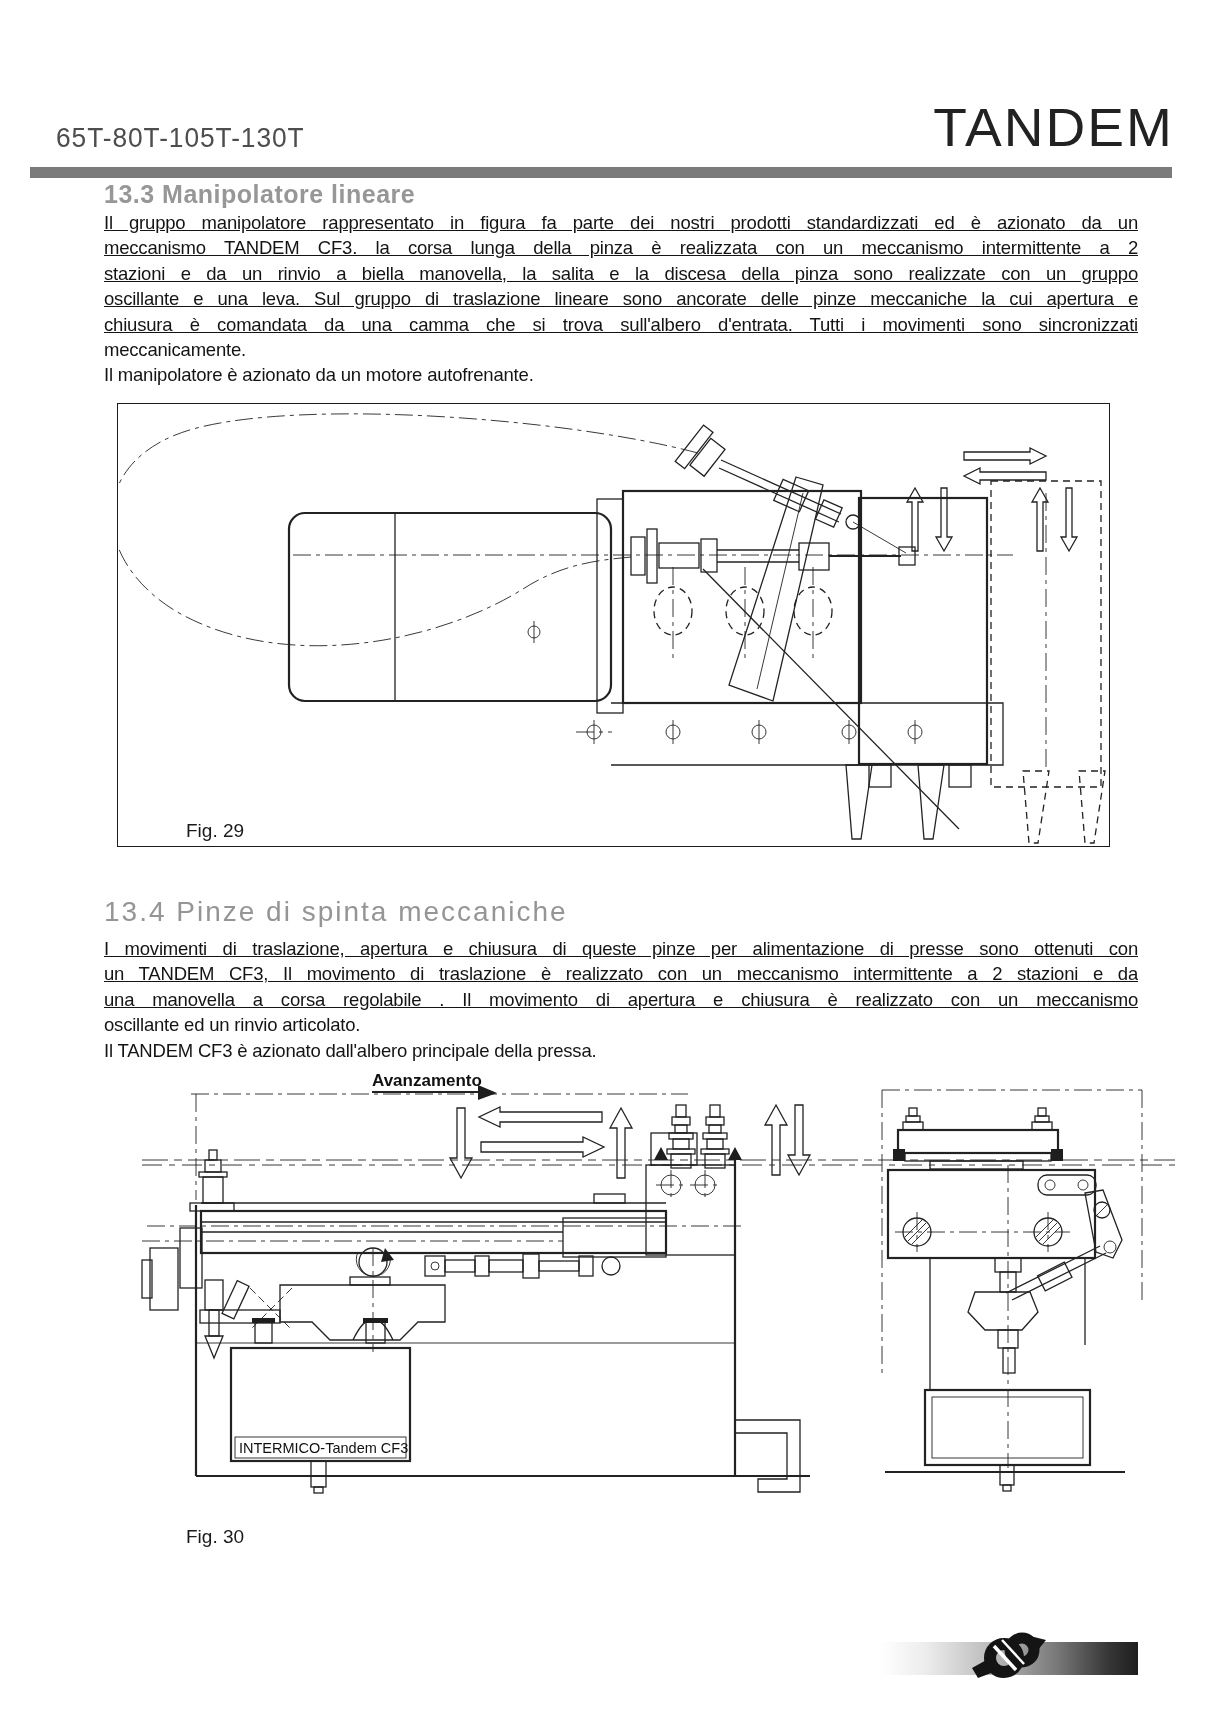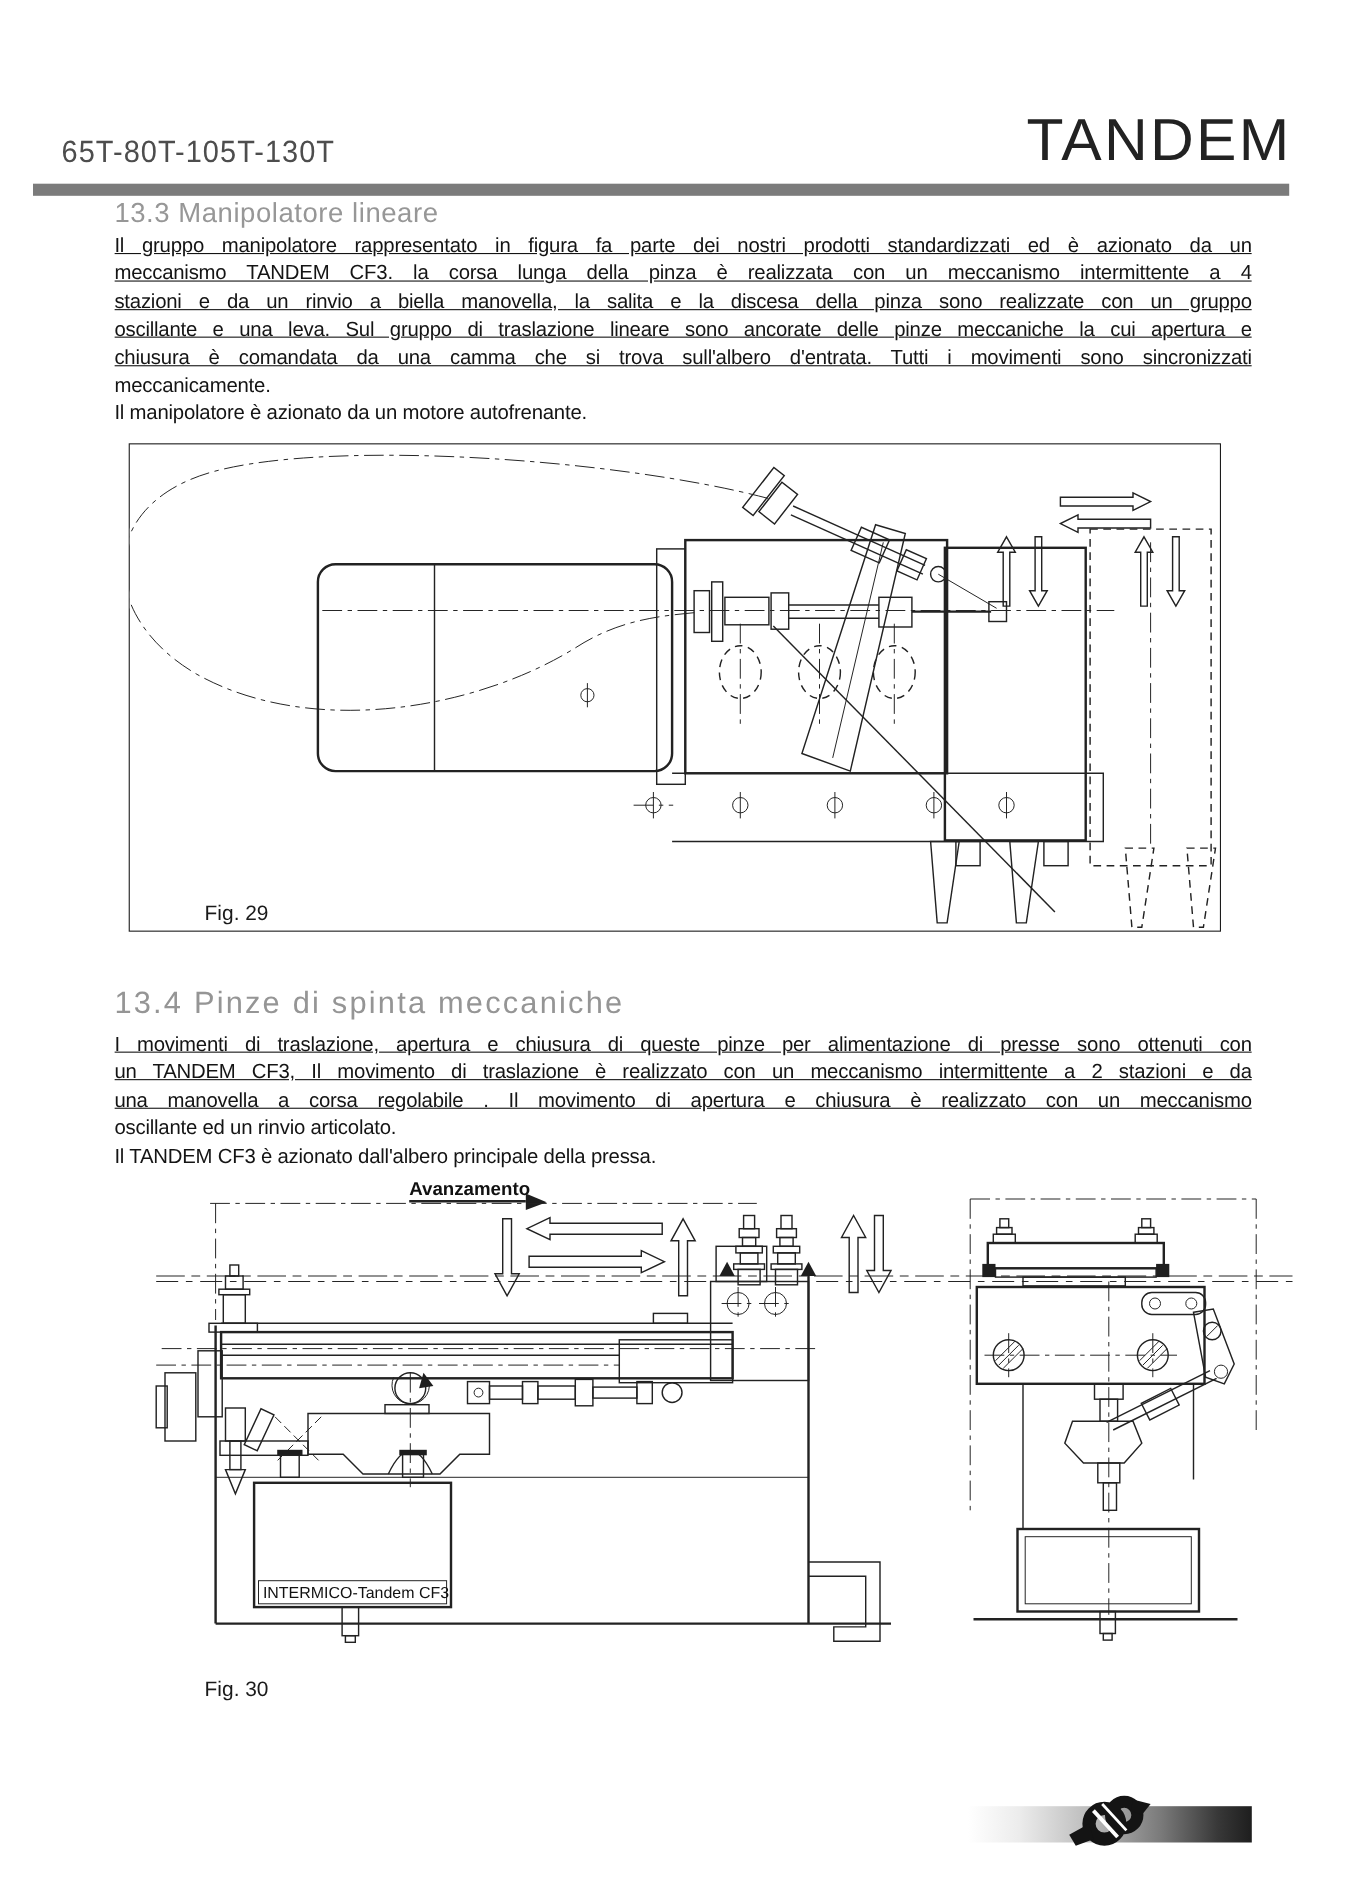--- a/index.html
+++ b/index.html
@@ -14,21 +14,21 @@
     font-weight:400;
   }
   .brand{
     position:absolute; right:50px; top:96px; font-size:54px; color:#222;
     letter-spacing:2px; font-weight:400; transform:scaleX(1.02); transform-origin:right;
   }
   .rule{
     position:absolute; left:30px; top:167px; width:1142px; height:11px; background:#7b7b7b;
   }
   .h33{
-    position:absolute; left:104px; top:180px; font-size:25px; font-weight:normal;
+    position:absolute; left:104px; top:180px; font-size:25px; font-weight:bold;
     color:#979797; letter-spacing:.5px;
   }
   .h34{
     position:absolute; left:104px; top:896px; font-size:28px; font-weight:normal;
     color:#959595; letter-spacing:2px;
   }
   .body1{ position:absolute; left:104px; top:210px; width:1034px;}
   .body2{ position:absolute; left:104px; top:936px; width:1034px;}
   .bline{
     font-size:18.5px; line-height:25.4px; letter-spacing:-.2px; white-space:nowrap;
@@ -67,21 +67,21 @@
 
 <div class="page">
 
   <div class="models">65T-80T-105T-130T</div>
   <div class="brand">TANDEM</div>
   <div class="rule"></div>
 
   <div class="h33">13.3 Manipolatore lineare</div>
   <div class="body1">
     <div class="bline jline">Il gruppo manipolatore rappresentato in figura fa parte dei nostri prodotti standardizzati ed è azionato da un</div>
-    <div class="bline jline">meccanismo TANDEM CF3. la corsa lunga della pinza è realizzata con un meccanismo intermittente a 4</div>
+    <div class="bline jline">meccanismo TANDEM CF3. la corsa lunga della pinza è realizzata con un meccanismo intermittente a 2</div>
     <div class="bline jline">stazioni e da un rinvio a biella manovella, la salita e la discesa della pinza sono realizzate con un gruppo</div>
     <div class="bline jline">oscillante e una leva. Sul gruppo di traslazione lineare sono ancorate delle pinze meccaniche la cui apertura e</div>
     <div class="bline jline">chiusura è comandata da una camma che si trova sull'albero d'entrata. Tutti i movimenti sono sincronizzati</div>
     <div class="bline">meccanicamente.</div>
     <div class="bline">Il manipolatore è azionato da un motore autofrenante.</div>
   </div>
 
   <div class="fig29frame">
     <svg width="991" height="442" viewBox="117 403 991 442">
 

